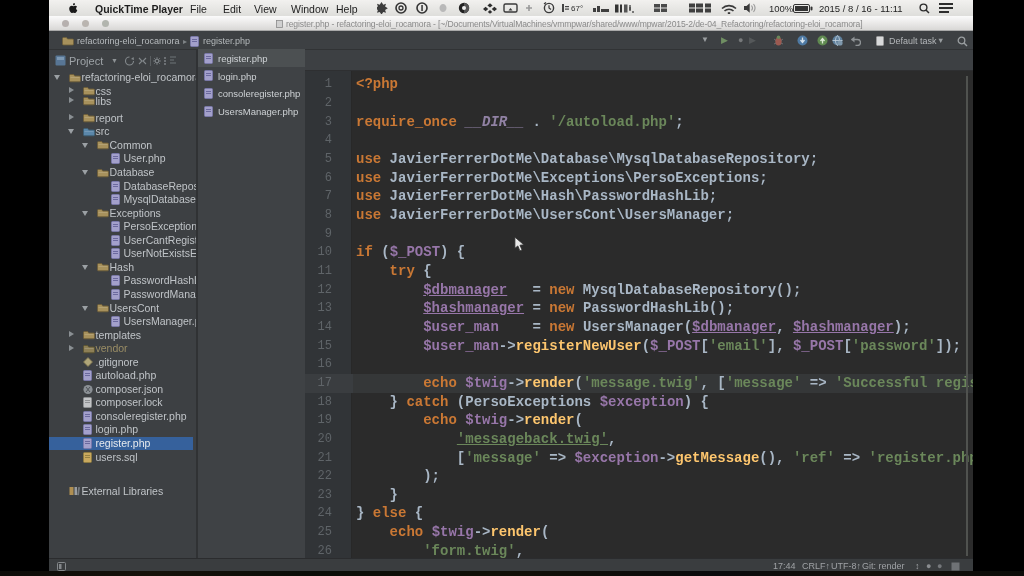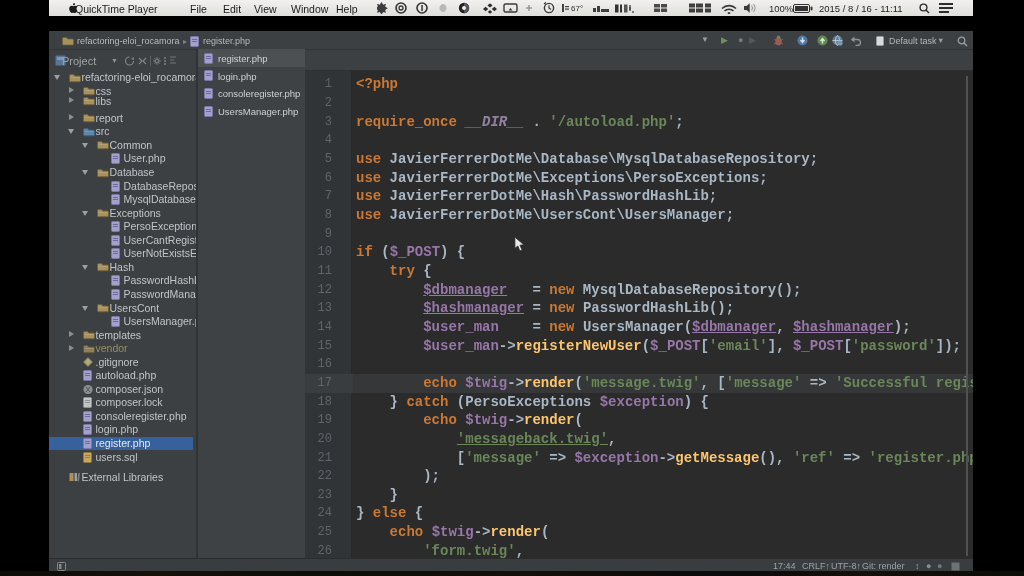--- a/index.html
+++ b/index.html
@@ -41,21 +41,21 @@
 
 #statusbar{left:0;top:558px;width:924px;height:13px;background:#3a3d3f;border-top:1px solid #2b2c2e;font-size:9px;color:#9fa2a5}
 #bottomstrip{left:-49px;top:571px;width:1024px;height:5px;background:linear-gradient(90deg,#0c0b08,#16120a 15%,#0a0d08 30%,#121008 50%,#0a0a0c 70%,#14100a 85%,#0b0b08)}
 .icon{position:absolute}
 </style></head><body>
 <div id="stage">
 <div id="menubar" class="ab">
       <svg class="icon" style="left:19px;top:3px" width="10" height="11" viewBox="0 0 11 12">
         <path fill="#1a1a1a" d="M7.6 1.6c.1-.7-.3-1.4-.7-1.6-.5.1-1.1.5-1.3 1.1-.2.5 0 1.2.2 1.4.6.2 1.5-.2 1.8-.9zM8.9 6.1c0-1.3 1.1-1.9 1.1-1.9S9.4 3 8.1 3c-.9 0-1.6.5-2 .5-.5 0-1.2-.5-2-.5C2.7 3 1.3 4.2 1.3 6.4c0 2.3 1.7 4.6 2.7 4.6.6 0 .9-.4 1.9-.4 1 0 1.2.4 1.9.4.9 0 2.2-2 2.4-3-.1-.1-1.3-.6-1.3-1.9z"></path>
       </svg>
-      <div class="m" style="left:26px;font-weight:normal">QuickTime Player</div>
+      <div class="m" style="left:46px;font-weight:bold">QuickTime Player</div>
       <div class="m" style="left:141px">File</div>
       <div class="m" style="left:174px">Edit</div>
       <div class="m" style="left:205px">View</div>
       <div class="m" style="left:242px">Window</div>
       <div class="m" style="left:287px">Help</div>
       <svg class="icon" style="left:328px;top:2px" width="382" height="12" viewBox="0 0 382 12">
         <path d="M5 0l2 3 3-1-1 3 3 2-3 2 1 3-3-1-2 3-2-3-3 1 1-3-3-2 3-2-1-3 3 1z" fill="#3c3c3c" transform="scale(0.9)"></path>
         <circle cx="24" cy="6" r="5" fill="none" stroke="#333" stroke-width="1.6"></circle>
         <circle cx="24" cy="6" r="2" fill="none" stroke="#333" stroke-width="1.3"></circle>
         <circle cx="45" cy="6" r="5" fill="none" stroke="#333" stroke-width="1.6"></circle>
@@ -110,20 +110,29 @@
       <svg class="icon" style="left:870px;top:2.5px" width="11" height="11" viewBox="0 0 11 11">
         <circle cx="4.5" cy="4.5" r="3.4" fill="none" stroke="#2d2d2d" stroke-width="1.4"></circle>
         <path d="M7 7l3 3" stroke="#2d2d2d" stroke-width="1.5"></path>
       </svg>
       <svg class="icon" style="left:890px;top:3px" width="14" height="10" viewBox="0 0 14 10">
         <rect x="0" y="0" width="14" height="2" fill="#2d2d2d"></rect>
         <rect x="0" y="4" width="14" height="2" fill="#2d2d2d"></rect>
         <rect x="0" y="8" width="10" height="2" fill="#2d2d2d"></rect>
       </svg>
     </div>
+    <div id="titlebar" class="ab">
+      <div class="tl" style="left:13px;background:#b6b0ae"></div>
+      <div class="tl" style="left:33px;background:#bab5b0"></div>
+      <div class="tl" style="left:53px;background:#b2b5ae"></div>
+      <svg class="icon" style="left:227px;top:4px" width="7" height="8" viewBox="0 0 7 8">
+        <rect x="0.5" y="0.5" width="6" height="7" fill="#d0d0d0" stroke="#8a8a8a" stroke-width="0.8"></rect>
+      </svg>
+      <div id="wtitle">register.php - refactoring-eloi_rocamora - [~/Documents/VirtualMachines/vmmpwar/shared/www/mpwar/2015-2/de-04_Refactoring/refactoring-eloi_rocamora]</div>
+    </div>
     <div id="navbar" class="ab">
       <svg class="icon" style="left:13px;top:5px" width="12" height="10" viewBox="0 0 12 10">
         <path d="M0.5 2.5a1 1 0 011-1h3l1 1.5h5a1 1 0 011 1v4a1 1 0 01-1 1h-9a1 1 0 01-1-1z" fill="#a8915a" stroke="#70603a" stroke-width="0.8"></path>
       </svg>
       <div class="t" style="left:28px;color:#b6babd">refactoring-eloi_rocamora</div>
       <div class="t" style="left:134px;color:#7f8487;font-size:8px;top:5.5px">▸</div>
       <svg class="icon" style="left:141px;top:4.5px" width="9" height="11" viewBox="0 0 9 11">
         <rect x="0.5" y="0.5" width="8" height="10" rx="1" fill="#a3a0cc" stroke="#7b79ad" stroke-width="0.9"></rect>
         <rect x="2" y="3" width="5" height="1" fill="#6b69a0"></rect>
         <rect x="2" y="5" width="5" height="1" fill="#6b69a0"></rect>
@@ -163,21 +172,21 @@
       <svg class="icon" style="left:908px;top:4.5px" width="11" height="11" viewBox="0 0 11 11">
         <circle cx="4.5" cy="4.5" r="3.3" fill="none" stroke="#9a9ea1" stroke-width="1.3"></circle>
         <path d="M7 7l3 3" stroke="#9a9ea1" stroke-width="1.4"></path>
       </svg>
     </div>
     <div id="treepanel" class="ab">
       <svg class="icon" style="left:6px;top:5px" width="11" height="11" viewBox="0 0 11 11">
         <rect x="0.5" y="0.5" width="10" height="10" rx="1" fill="#577696"></rect>
         <rect x="2" y="2" width="7" height="3" fill="#7c99b5"></rect>
       </svg>
-      <div style="position:absolute;left:13px;top:5px;font-size:11px;color:#9ea3a7">Project</div>
+      <div style="position:absolute;left:20px;top:5px;font-size:11px;color:#9ea3a7">Project</div>
       <div style="position:absolute;left:62px;top:7px;font-size:7px;color:#8d9295">▼</div>
       <svg class="icon" style="left:76px;top:6px" width="52" height="10" viewBox="0 0 52 10">
         <path d="M4.5 1a4 4 0 104 4" fill="none" stroke="#83888c" stroke-width="1.1"></path>
         <path d="M8.5 1l0.5 3L6 3z" fill="#83888c"></path>
         <path d="M14 2l3 3-3 3M21 2l-3 3 3 3" stroke="#83888c" stroke-width="1.1" fill="none"></path>
         <rect x="25" y="0" width="1" height="10" fill="#5a5e61"></rect>
         <circle cx="32" cy="5" r="1.8" fill="none" stroke="#83888c" stroke-width="1"></circle>
         <path d="M32 1.2v1.8M32 7v1.8M28.2 5H30M34 5h1.8M29.3 2.3l1.3 1.3M33.4 6.4l1.3 1.3M34.7 2.3l-1.3 1.3M30.6 6.4l-1.3 1.3" stroke="#83888c" stroke-width="0.9"></path>
         <circle cx="40" cy="2" r="0.9" fill="#83888c"></circle>
         <circle cx="40" cy="5" r="0.9" fill="#83888c"></circle>
@@ -407,21 +416,21 @@
         <span style="left:46.5px;color:#e6eaee">register.php</span>
       </div>
       <div class="trow" style="top:400.0px;width:147px">
         <svg class="icon" style="left:34px;top:1.5px" width="9" height="11" viewBox="0 0 9 11">
           <rect x="0.5" y="0.5" width="8" height="10" rx="1" fill="#c9a85c" stroke="#8f7a3e" stroke-width="0.9"></rect>
           <rect x="2" y="3" width="5" height="1" fill="#96803f"></rect>
           <rect x="2" y="5" width="5" height="1" fill="#96803f"></rect>
         </svg>
         <span style="left:46.5px;color:#c0c4c8">users.sql</span>
       </div>
-      <div class="trow" style="top:420px;width:139px">
+      <div class="trow" style="top:434px;width:139px">
         <svg class="icon" style="left:20px;top:2.0px" width="11" height="10" viewBox="0 0 11 10">
           <rect x="0.5" y="1" width="4" height="8" fill="#b08f50"></rect>
           <rect x="5.5" y="1" width="2.5" height="8" fill="#9a9ea2"></rect>
           <rect x="8.7" y="1" width="1.8" height="8" fill="#777b7f" transform="rotate(8 9 5)"></rect>
         </svg>
         <span style="left:32.5px;color:#c0c4c8">External Libraries</span>
       </div>
     </div>
     <div id="vdiv" class="ab"></div>
     <div id="popupcol" class="ab">

